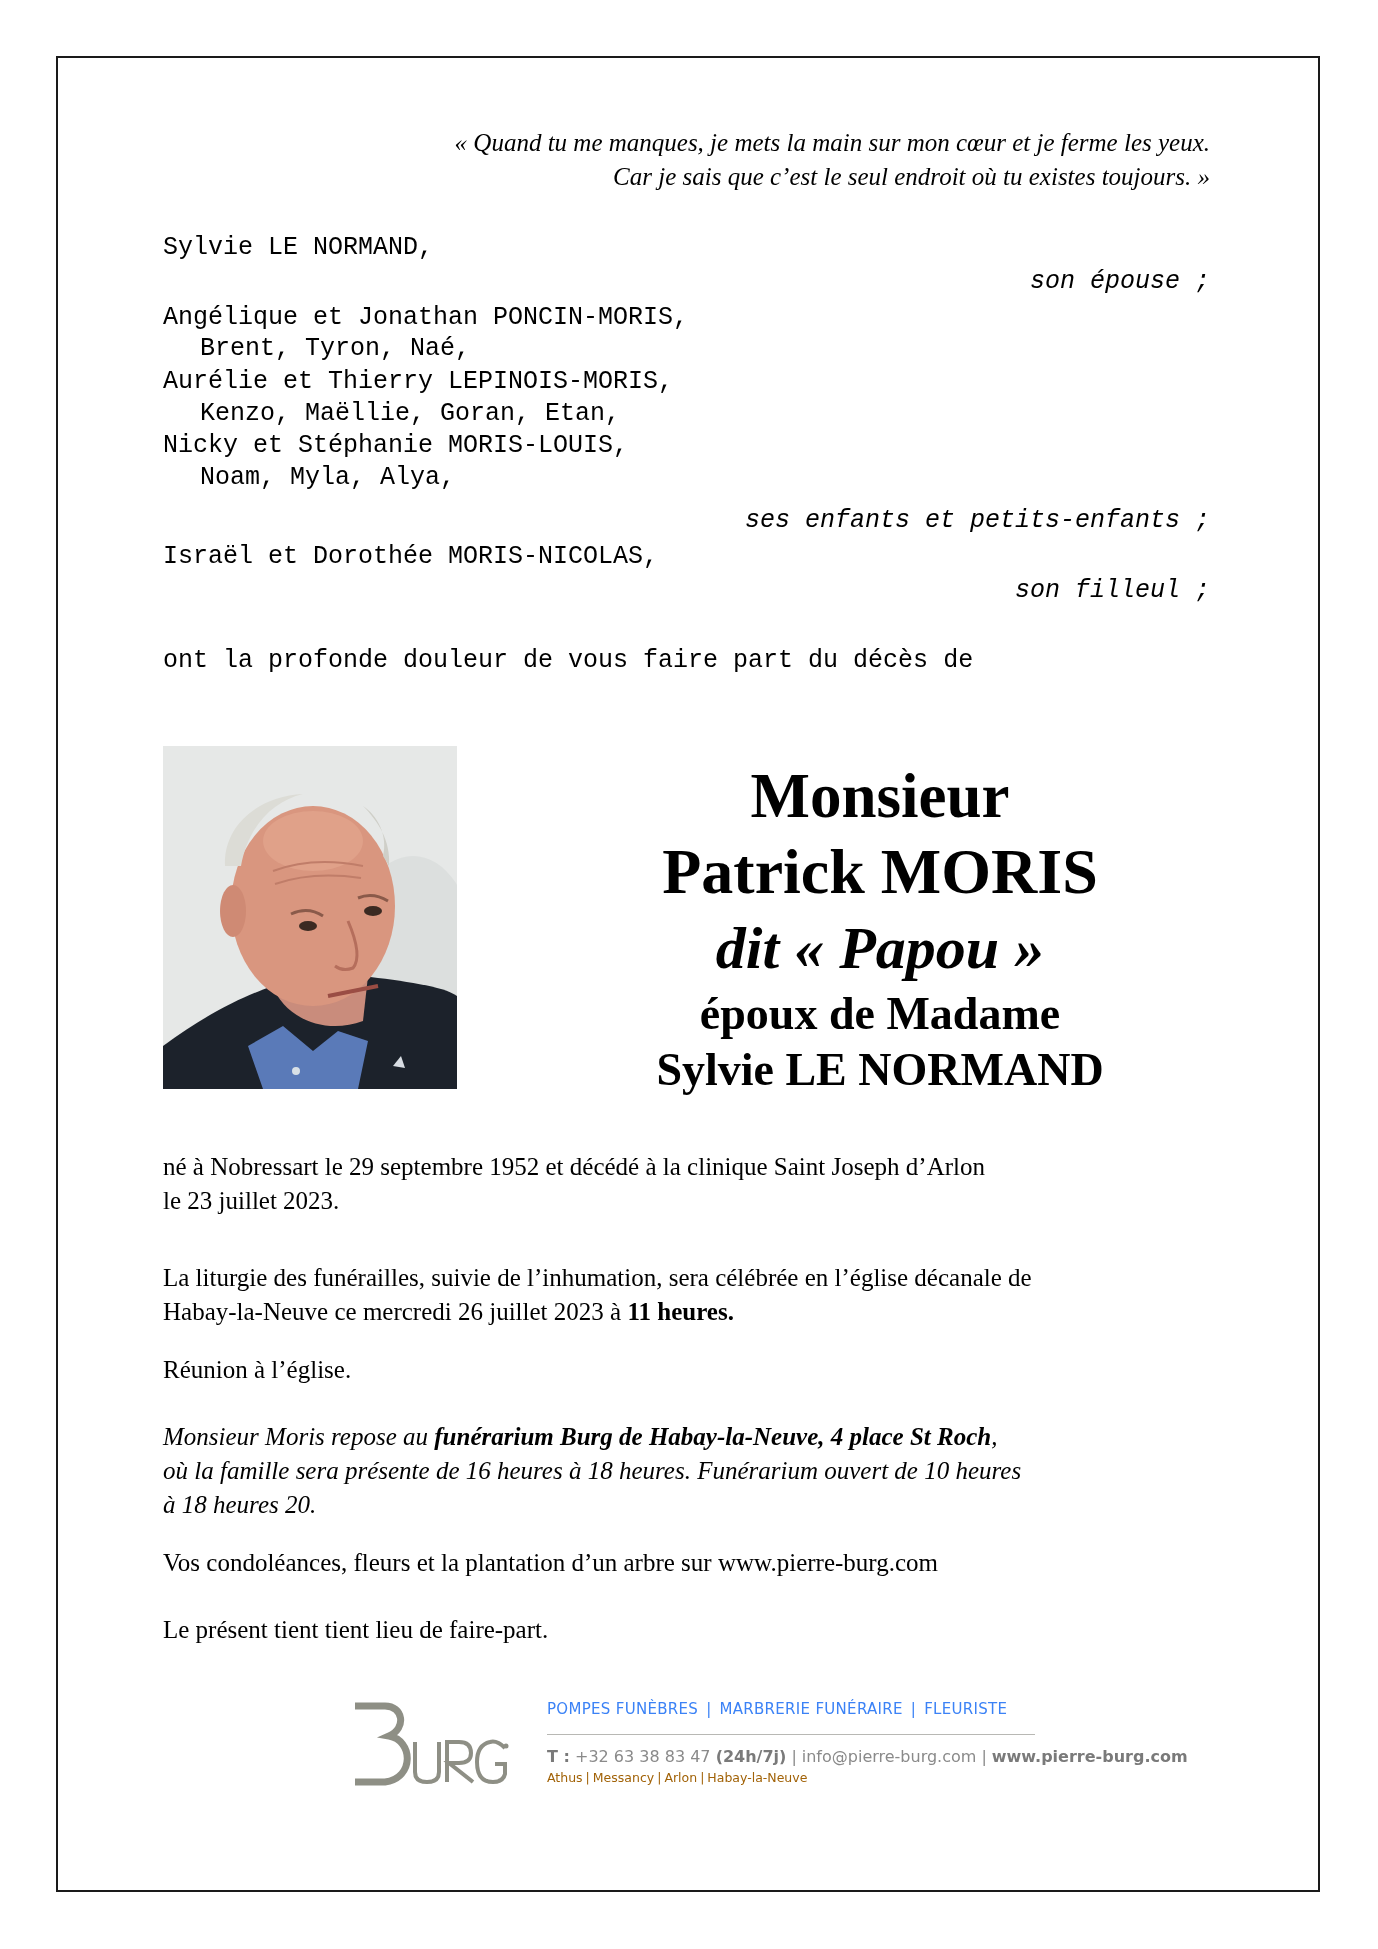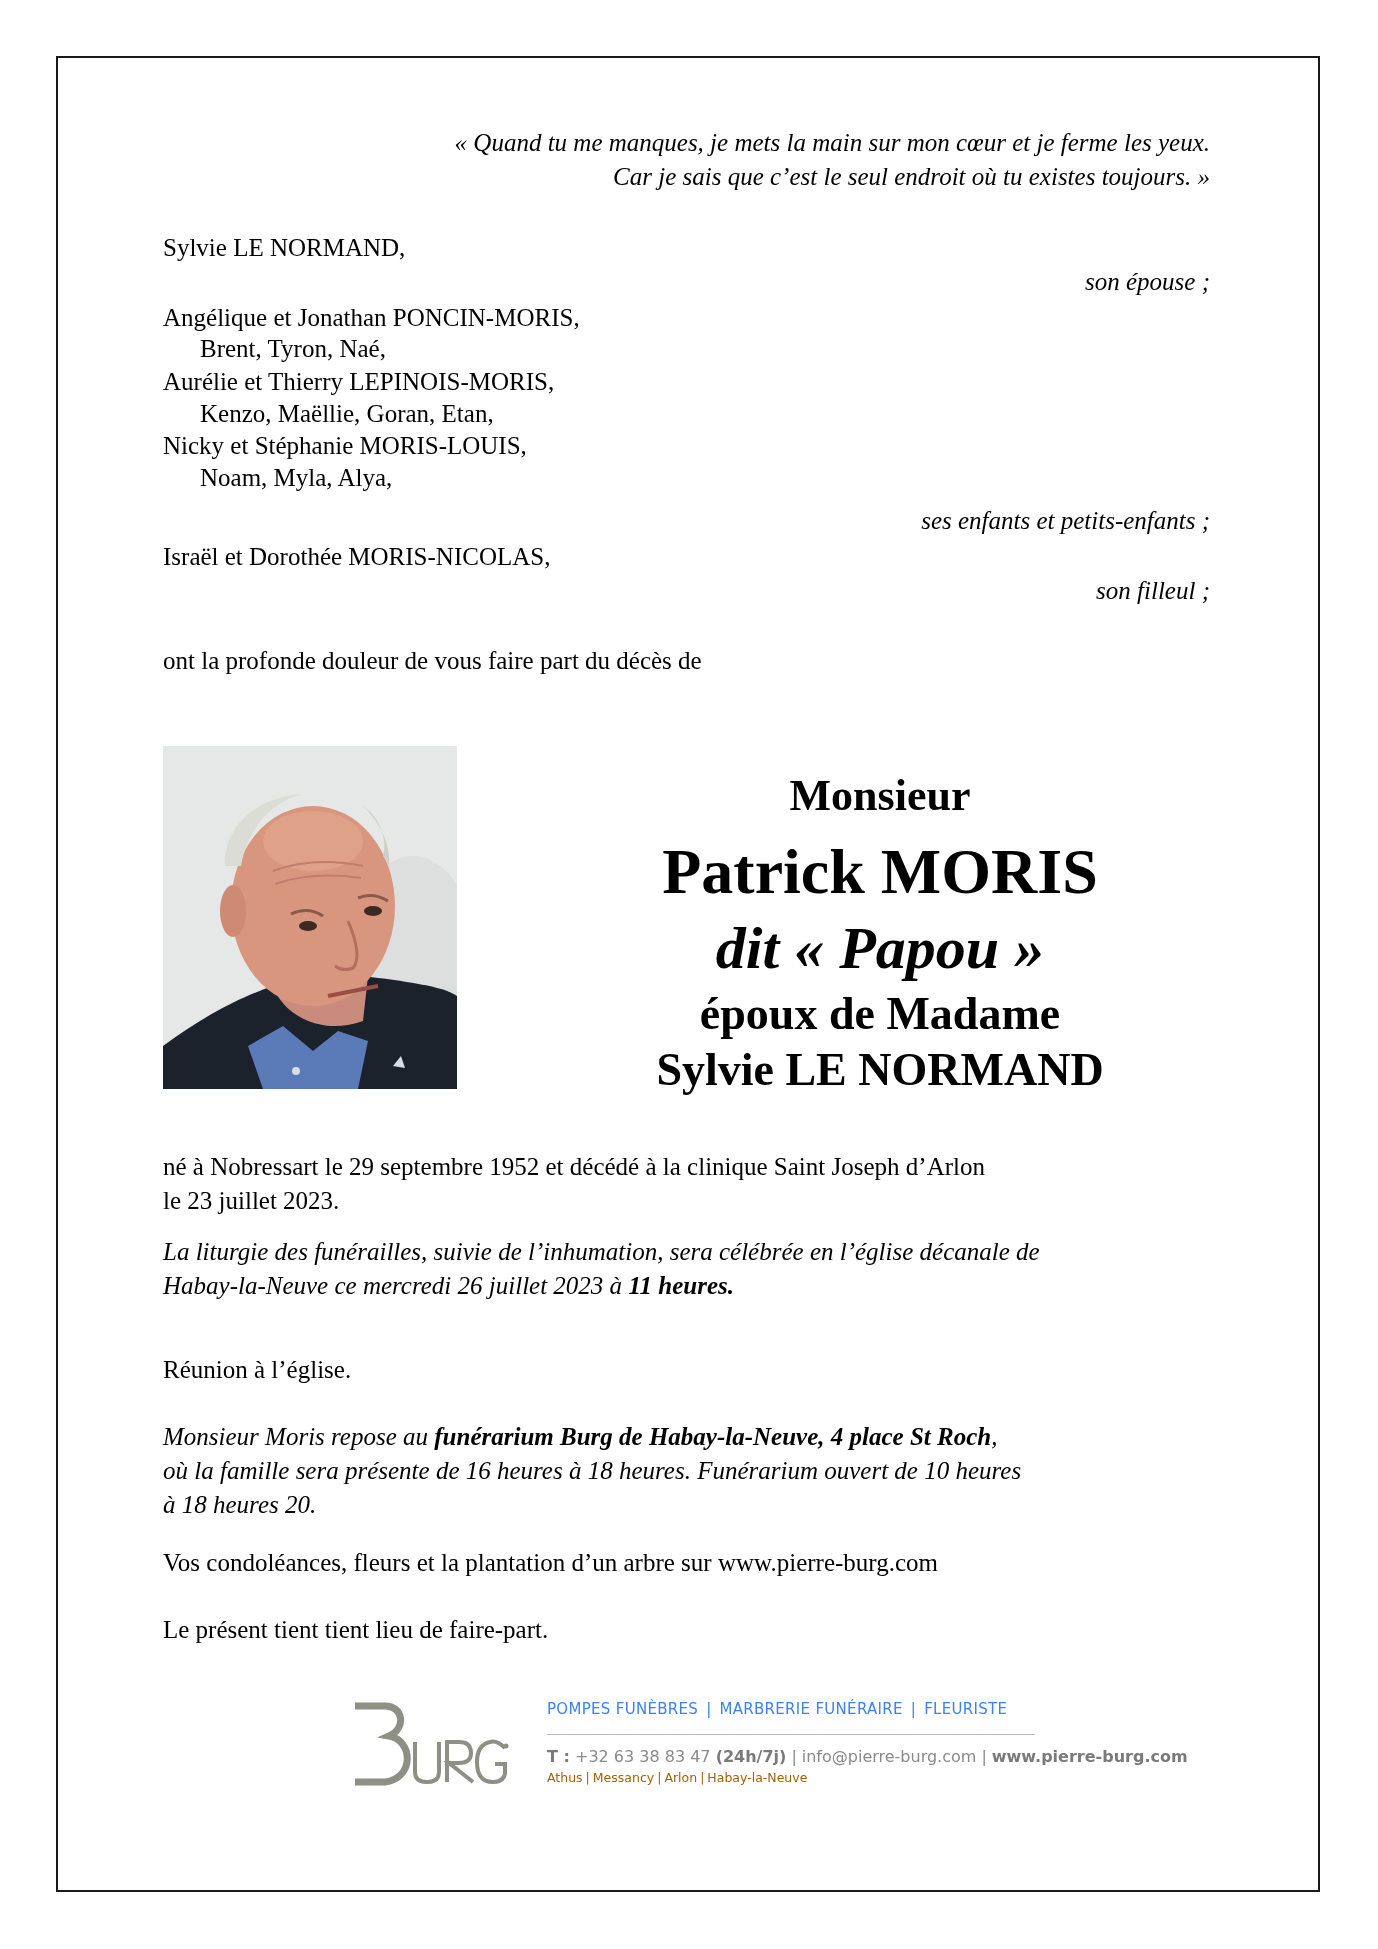--- a/index.html
+++ b/index.html
@@ -12,30 +12,30 @@
       position: absolute; left: 56px; top: 56px; width: 1264px; height: 1836px;
       border: 2px solid #1a1a1a; box-sizing: border-box;
     }
     .abs { position: absolute; }
     .line { font-size: 25px; line-height: 32px; white-space: nowrap; }
     .ital { font-style: italic; }
     .right { text-align: right; }
     .quote { left: 163px; width: 1047px; top: 126px; font-size: 25px; line-height: 34px; }
     .quote div { white-space: nowrap; }
 
-    .fam { left: 163px; width: 1047px; }
+    .fam { left: 163px; width: 1047px; font-family: Liberation Mono, monospace; }
     .indent { padding-left: 37px; }
 
     .photo {
       left: 163px; top: 746px; width: 294px; height: 343px; overflow: hidden;
       background: #e9ebea;
     }
 
     .title-block { left: 560px; width: 640px; top: 758px; text-align: center; font-weight: bold; }
-    .t1 { font-size: 44px; line-height: 76px; }
+    .t1 { font-size: 63px; line-height: 76px; }
     .t2 { font-size: 64px; line-height: 76px; }
     .t3 { font-size: 60px; line-height: 76px; font-style: italic; }
     .t4 { font-size: 46px; line-height: 56px; }
     .t5 { font-size: 46px; line-height: 56px; }
 
     .para { left: 163px; width: 1060px; font-size: 25px; line-height: 34px; }
     b { font-weight: bold; }
 
     .footer { left: 345px; top: 1690px; width: 700px; height: 100px; }
     .logo { position: absolute; left: 0; top: 0; width: 170px; height: 100px; }
@@ -130,21 +130,21 @@
   <div class="t3">dit « Papou »</div>
   <div class="t4">époux de Madame</div>
   <div class="t5">Sylvie LE NORMAND</div>
 </div>
 
 <div class="abs para" style="top:1150px;">
   <div>né à Nobressart le 29 septembre 1952 et décédé à la clinique Saint Joseph d’Arlon</div>
   <div>le 23 juillet 2023.</div>
 </div>
 
-<div class="abs para" style="top:1235px;font-style:italic;">
+<div class="abs para" style="top:1261px;">
   <div>La liturgie des funérailles, suivie de l’inhumation, sera célébrée en l’église décanale de</div>
   <div><span>Habay-la-Neuve ce mercredi 26 juillet 2023 à </span><b>11 heures.</b></div>
 </div>
 
 <div class="abs para" style="top:1353px;">Réunion à l’église.</div>
 
 <div class="abs para" style="top:1420px;font-style:italic;">
   <div><span>Monsieur Moris repose au </span><b>funérarium Burg de Habay-la-Neuve, 4 place St Roch</b><span>,</span></div>
   <div>où la famille sera présente de 16 heures à 18 heures. Funérarium ouvert de 10 heures</div>
   <div>à 18 heures 20.</div>

